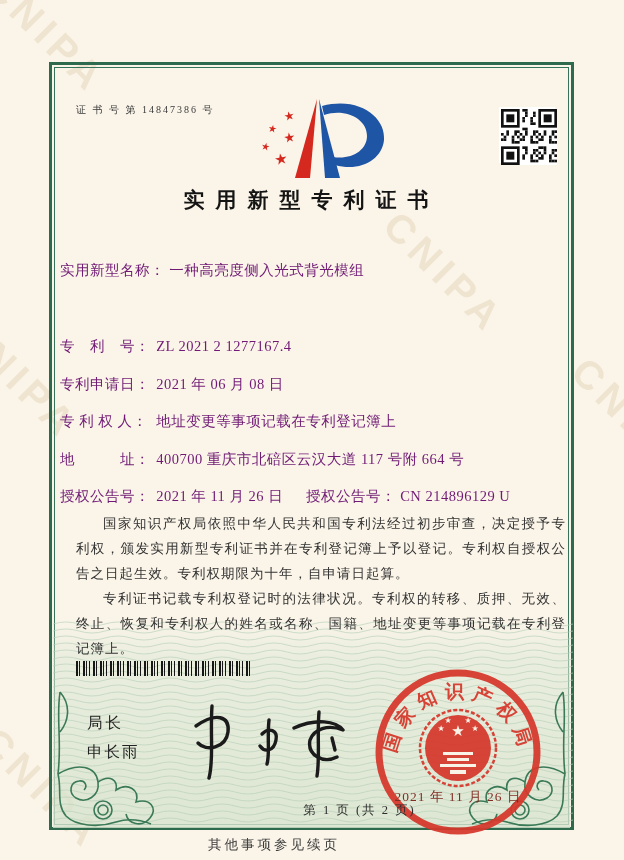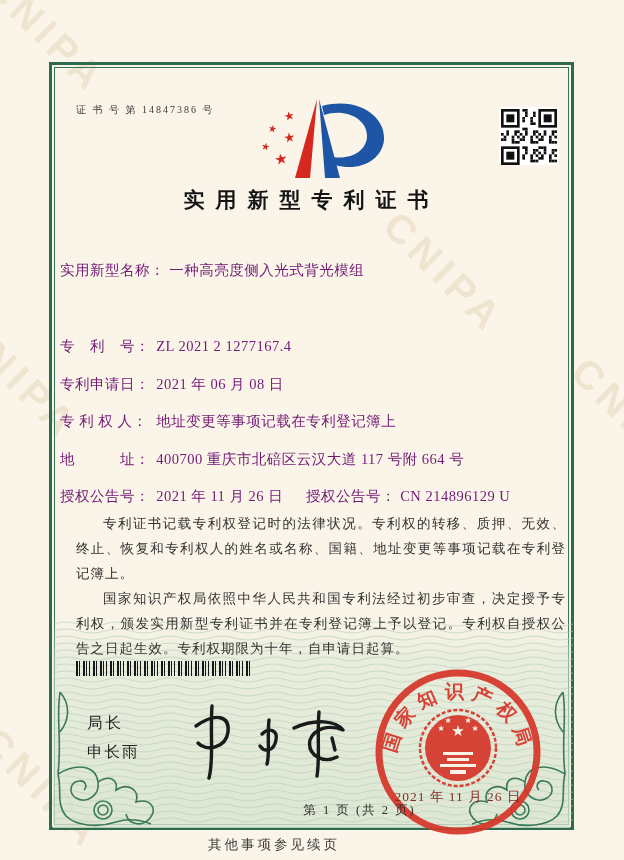--- a/index.html
+++ b/index.html
@@ -279,22 +279,22 @@
   <div class="field" style="top:487px;">
     <span class="flabel">授权公告号：</span>
     <span class="fvalue">2021 年 11 月 26 日</span>
     <span class="grant-no">
       <span>授权公告号：</span>
       <span>CN 214896129 U</span>
     </span>
   </div>
 
   <div class="paras">
+    <p>国家知识产权局依照中华人民共和国专利法经过初步审查，决定授予专利权，颁发实用新型专利证书并在专利登记簿上予以登记。专利权自授权公告之日起生效。专利权期限为十年，自申请日起算。</p>
     <p>专利证书记载专利权登记时的法律状况。专利权的转移、质押、无效、终止、恢复和专利权人的姓名或名称、国籍、地址变更等事项记载在专利登记簿上。</p>
-    <p>国家知识产权局依照中华人民共和国专利法经过初步审查，决定授予专利权，颁发实用新型专利证书并在专利登记簿上予以登记。专利权自授权公告之日起生效。专利权期限为十年，自申请日起算。</p>
   </div>
 
   <div class="barcode"></div>
 
   <div class="sig-title">局长</div>
   <div class="sig-name">申长雨</div>
   <svg class="sig-script" width="170" height="85" viewBox="0 0 170 85">
     <path d="M18,30 C38,16 52,20 50,36 C48,52 28,56 20,47"></path>
     <path d="M34,10 C32,38 36,64 31,82"></path>
     <path d="M84,38 C91,31 100,34 98,44 C96,55 87,57 82,50"></path>

